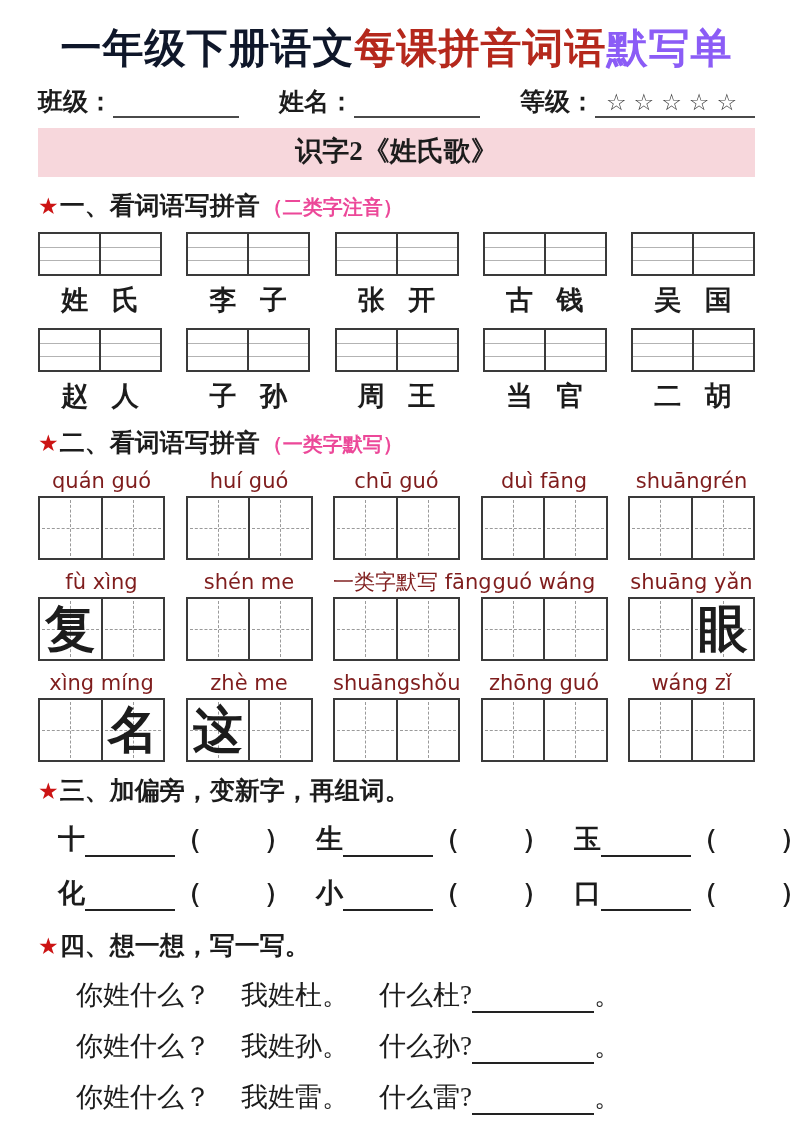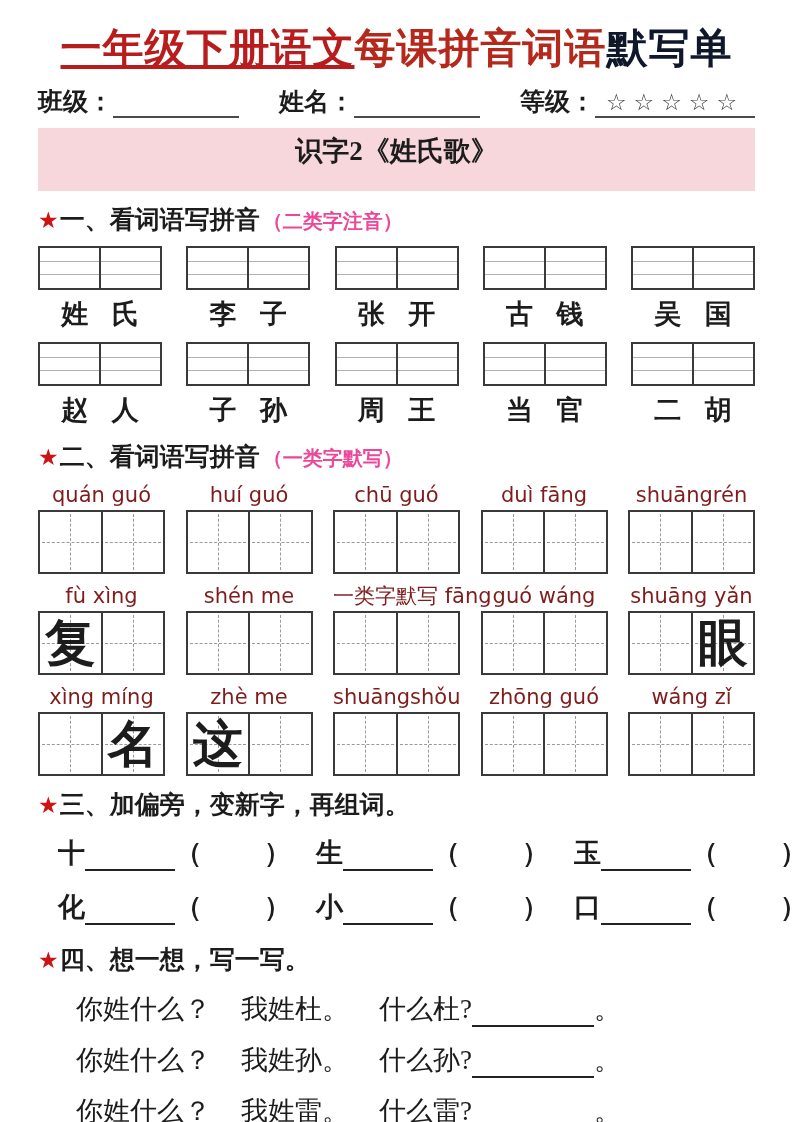--- a/index.html
+++ b/index.html
@@ -1,33 +1,33 @@
 <!DOCTYPE html>
 <html><head>
 <meta charset="utf-8">
 <style>
   html,body{margin:0;padding:0;background:#ffffff;}
   body{width:793px;height:1122px;font-family:"Liberation Serif","DejaVu Serif",serif;color:#1c1c1c;overflow:hidden;}
   .page{padding:24px 38px 0 38px;}
 
   
   .title{text-align:center;font-size:41px;font-weight:bold;letter-spacing:1px;white-space:nowrap;line-height:1.2;}
-  .t-black{color:#b91c1c;text-decoration:underline;}
+  .t-black{color:#0f172a;}
   .t-red{color:#b5281c;}
-  .t-teal{color:#0f172a;}
+  .t-teal{color:#8b5cf6;}
 
   
   .info-row{display:flex;justify-content:space-between;align-items:center;margin-top:12px;font-size:25px;font-weight:bold;}
   .info-item{display:flex;align-items:flex-end;}
   .blank-line{display:inline-block;width:126px;height:28px;border-bottom:2px solid #4a4a4a;}
   .stars-line{display:inline-block;min-width:160px;border-bottom:2px solid #4a4a4a;text-align:center;}
   .stars{font-size:23px;letter-spacing:7px;color:#3d3d3d;font-family:"DejaVu Sans",sans-serif;font-weight:normal;}
 
   
-  .banner{background:#f7d7dc;margin-top:10px;padding:5px 0 22px 0;text-align:center;font-size:27px;font-weight:bold;}
+  .banner{background:#f7d7dc;margin-top:10px;padding:5px 0 8px 0;text-align:center;font-size:27px;font-weight:bold;}
 
   
   .sec-head{display:flex;align-items:baseline;margin:12px 0 6px 0;font-size:25px;font-weight:bold;white-space:nowrap;}
   .star{color:#cc1414;font-size:23px;margin-right:1px;font-family:"DejaVu Sans",sans-serif;}
   .note{color:#ec4899;font-size:20px;margin-left:3px;}
 
   
   .s1-row{display:flex;justify-content:space-between;margin-top:10px;}
   .s1-group{width:124px;}
   .py-box{height:44px;border:2px solid #3a3a3a;display:flex;box-sizing:border-box;background:#fff;}

